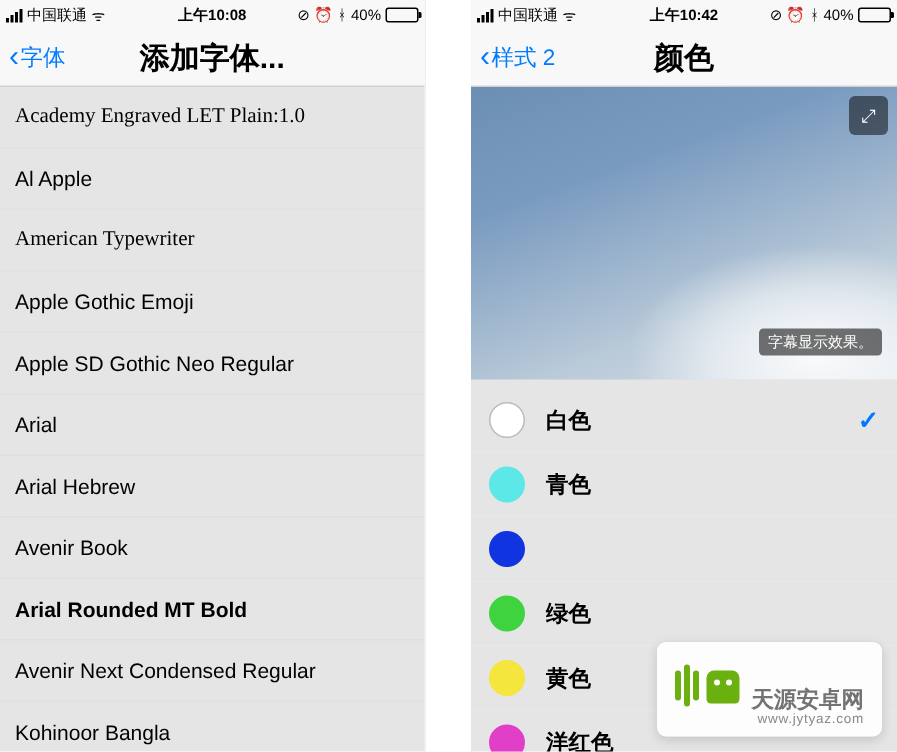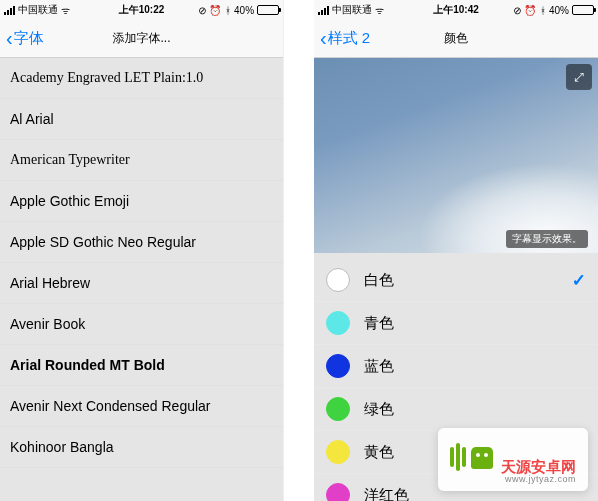--- a/index.html
+++ b/index.html
@@ -7,46 +7,46 @@
 .phones { display: flex; width: 598px; height: 392px; gap: 30px; }
 .phone { width: 299px; height: 501px; background: #fff; display: flex; flex-direction: column; border-right: 1px solid #eee; }
 .phone:last-child { border-right: none; }
 .status-bar { height: 20px; background: #f8f8f8; display: flex; align-items: center; justify-content: space-between; font-size: 10px; padding: 0 4px; color: #000; }
 .status-left, .status-right { display: flex; align-items: center; gap: 3px; }
 .status-center { position: absolute; left: 50%; transform: translateX(-50%); font-weight: 600; }
 .phone { position: relative; }
 .nav-bar { height: 38px; background: #f8f8f8; border-bottom: 1px solid #d1d1d1; display: flex; align-items: center; justify-content: center; position: relative; }
 .nav-back { position: absolute; left: 6px; color: #007aff; font-size: 15px; display: flex; align-items: center; cursor: pointer; }
 .nav-back-chevron { font-size: 20px; margin-right: 1px; }
-.nav-title { font-size: 12px; font-weight: 400; color: #000; }
+.nav-title { font-size: 20px; font-weight: 700; color: #000; }
 .content { flex: 1; overflow: hidden; background: #e5e5e5; }
 .font-list { list-style: none; }
 .font-item { padding: 12px 10px; border-bottom: 1px solid #e0e0e0; font-size: 14px; color: #000; cursor: pointer; }
 .font-item.serif { font-family: Georgia, serif; }
 .font-item.bold { font-weight: 700; }
 .font-item.light { font-weight: 300; }
 .font-item.condensed { font-stretch: condensed; font-family: "Arial Narrow", Arial, sans-serif; }
 .preview { height: 195px; background: linear-gradient(160deg, #6b8fb3 0%, #7a9bc0 30%, #b8c9d8 70%, #d8e0e8 100%); position: relative; }
 .preview-expand { position: absolute; top: 6px; right: 6px; width: 26px; height: 26px; background: rgba(0,0,0,0.5); border-radius: 4px; display: flex; align-items: center; justify-content: center; color: #fff; font-size: 12px; cursor: pointer; }
-.preview-caption { position: absolute; bottom: 5px; right: 10px; background: rgba(0,0,0,0.55); color: #fff; font-size: 10px; padding: 2px 6px; border-radius: 3px; }
+.preview-caption { position: absolute; bottom: 16px; right: 10px; background: rgba(0,0,0,0.55); color: #fff; font-size: 10px; padding: 2px 6px; border-radius: 3px; }
 .clouds { position: absolute; bottom: 0; right: 0; width: 180px; height: 90px; background: radial-gradient(ellipse at 70% 80%, rgba(255,255,255,0.9) 0%, rgba(255,255,255,0.5) 40%, transparent 70%); }
 .color-list { list-style: none; margin-top: 6px; }
 .color-item { padding: 9px 12px; border-bottom: 1px solid #e8e8e8; display: flex; align-items: center; cursor: pointer; }
 .color-swatch { width: 24px; height: 24px; border-radius: 50%; margin-right: 14px; border: 1px solid #ccc; }
-.color-label { font-size: 15px; color: #000; flex: 1; }
+.color-label { font-size: 15px; color: #000; flex: 1; font-weight: bold; }
 .color-check { color: #007aff; font-size: 17px; font-weight: 700; }
 .watermark { position: absolute; bottom: 10px; right: 10px; background: rgba(255,255,255,0.92); border-radius: 6px; padding: 6px 12px; display: flex; align-items: center; gap: 8px; box-shadow: 0 2px 8px rgba(0,0,0,0.15); }
 .watermark-logo { display: flex; gap: 2px; }
 .wm-bar { width: 4px; height: 20px; background: #6ab00f; border-radius: 2px; }
 .wm-bar:nth-child(2) { height: 28px; margin-top: -4px; }
 .wm-robot { width: 22px; height: 22px; background: #6ab00f; border-radius: 5px 5px 3px 3px; position: relative; margin-left: 3px; }
 .wm-robot::before, .wm-robot::after { content: ""; position: absolute; top: 6px; width: 4px; height: 4px; background: #fff; border-radius: 50%; }
 .wm-robot::before { left: 5px; } .wm-robot::after { right: 5px; }
 .watermark-text { display: flex; flex-direction: column; line-height: 1.1; }
-.watermark-text .wz1 { font-size: 15px; font-weight: 700; color: #ef4444; margin-top: 25px; }
+.watermark-text .wz1 { font-size: 15px; font-weight: 700; color: #737373; margin-top: 25px; }
 .watermark-text .wz2 { font-size: 9px; color: #888; letter-spacing: 0.5px; text-align: right; }
 .signal { display: inline-flex; gap: 1px; align-items: flex-end; }
 .signal span { width: 2px; background: #000; }
 .signal span:nth-child(1){height:3px}.signal span:nth-child(2){height:5px}.signal span:nth-child(3){height:7px}.signal span:nth-child(4){height:9px}
 .battery { width: 22px; height: 10px; border: 1px solid #000; border-radius: 2px; position: relative; }
 .battery::after { content: ""; position: absolute; right: -3px; top: 2px; width: 2px; height: 4px; background: #000; border-radius: 0 1px 1px 0; }
 .battery-fill { height: 100%; width: 40%; background: #000; }
 </style>
 </head>
 <body>
@@ -58,43 +58,44 @@
       <div class="status-left">
         <span class="signal">
             <span></span>
             <span></span>
             <span></span>
             <span></span>
           </span>
         <span>中国联通</span>
         <span>ᯤ</span>
       </div>
-      <div class="status-center">上午10:22</div>
+      <div class="status-center">上午10:08</div>
       <div class="status-right">
         <span>⊘</span>
         <span>⏰</span>
         <span>ᚼ</span>
         <span>40%</span>
         <span class="battery"><span class="battery-fill"></span></span>
       </div>
     </div>
     <div class="nav-bar">
       <div class="nav-back">
         <span class="nav-back-chevron">‹</span>
         <span>字体</span>
       </div>
       <div class="nav-title">添加字体...</div>
     </div>
     <div class="content">
       <ul class="font-list">
         <li class="font-item serif">Academy Engraved LET Plain:1.0</li>
-        <li class="font-item">Al Arial</li>
+        <li class="font-item">Al Apple</li>
         <li class="font-item serif">American Typewriter</li>
         <li class="font-item">Apple Gothic Emoji</li>
         <li class="font-item">Apple SD Gothic Neo Regular</li>
+        <li class="font-item">Arial</li>
         <li class="font-item">Arial Hebrew</li>
         <li class="font-item light">Avenir Book</li>
         <li class="font-item bold">Arial Rounded MT Bold</li>
         <li class="font-item condensed">Avenir Next Condensed Regular</li>
         <li class="font-item">Kohinoor Bangla</li>
 
       </ul>
     </div>
   </div>
 
@@ -140,21 +141,20 @@
           <span class="color-swatch" style="background:#ffffff;border:1px solid #bbb"></span>
           <span class="color-label">白色</span>
           <span class="color-check">✓</span>
         </li>
         <li class="color-item">
           <span class="color-swatch" style="background:#5de8e8;border:1px solid #5de8e8"></span>
           <span class="color-label">青色</span>
         </li>
         <li class="color-item">
           <span class="color-swatch" style="background:#1034e0;border:1px solid #1034e0"></span>
-          <span class="color-label">蓝色</span>
         </li>
         <li class="color-item">
           <span class="color-swatch" style="background:#3fd43f;border:1px solid #3fd43f"></span>
           <span class="color-label">绿色</span>
         </li>
         <li class="color-item">
           <span class="color-swatch" style="background:#f5e63d;border:1px solid #f5e63d"></span>
           <span class="color-label">黄色</span>
         </li>
         <li class="color-item">

